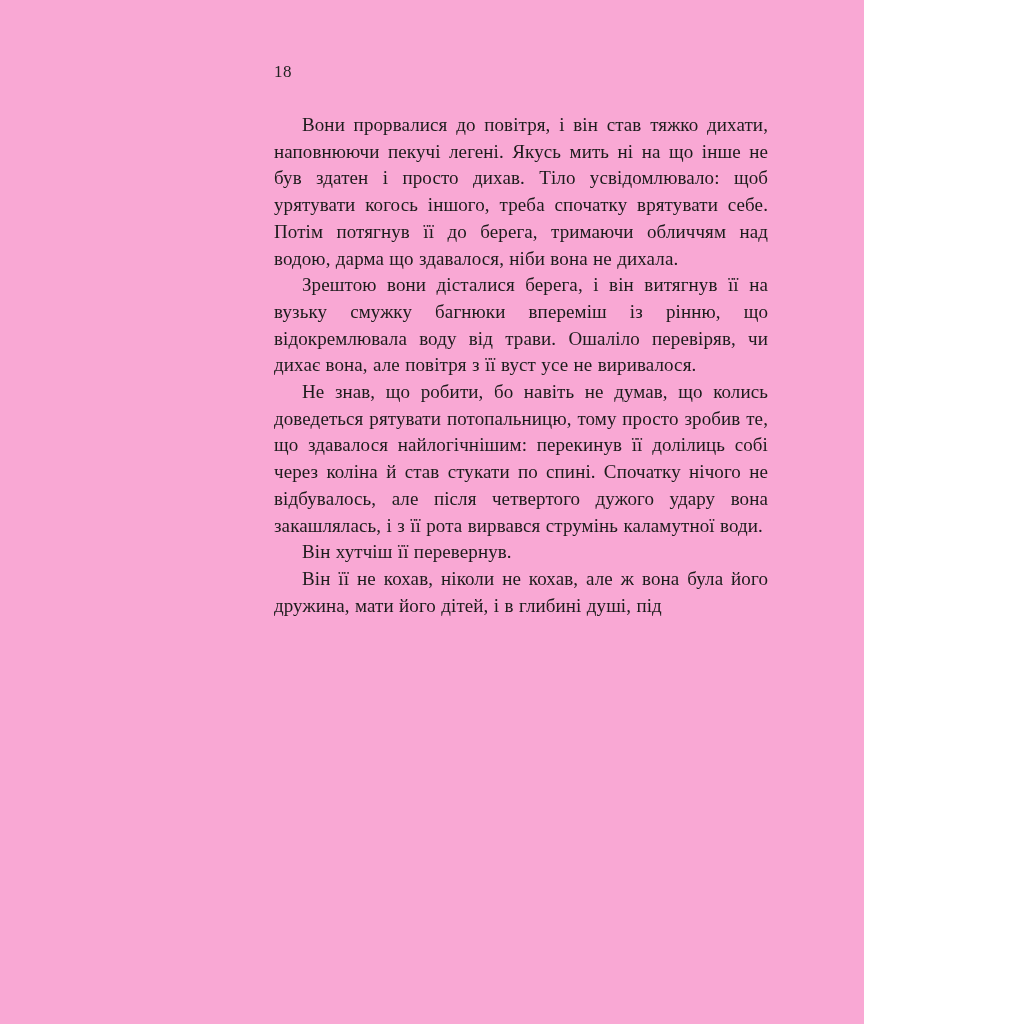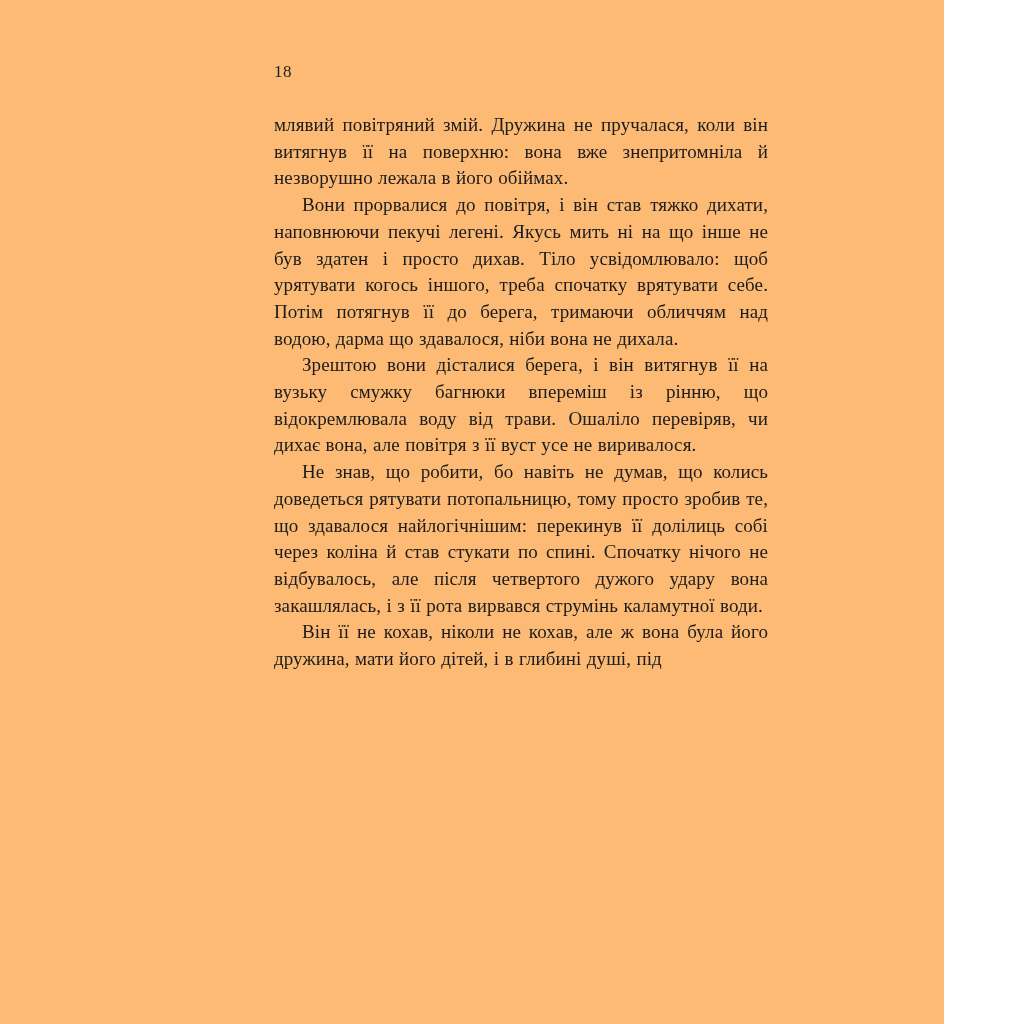--- a/index.html
+++ b/index.html
@@ -9,23 +9,23 @@
   }
   body {
     width: 1024px;
     height: 1024px;
     font-family: "Liberation Serif", "DejaVu Serif", serif;
     color: #1c1c1c;
     overflow: hidden;
   }
   .book-page {
     position: relative;
-    width: 944px;
+    width: 864px;
     height: 1024px;
-    background: #fdba74;
+    background: #f9a8d4;
   }
   .page-number {
     position: absolute;
     left: 274px;
     top: 62px;
     font-size: 17px;
     letter-spacing: 0.5px;
     color: #222222;
   }
   .text-block {
@@ -49,19 +49,19 @@
     text-indent: 0;
   }
 </style>
 </head>
 <body>
 
 <div class="book-page">
   <div class="page-number">18</div>
 
   <div class="text-block">
-    <p class="no-indent">млявий повітряний змій. Дружина не пручалася, коли він витягнув її на поверхню: вона вже знепритомніла й незворушно лежала в його обіймах.</p>
     <p>Вони прорвалися до повітря, і він став тяжко дихати, наповнюючи пекучі легені. Якусь мить ні на що інше не був здатен і просто дихав. Тіло усвідомлювало: щоб урятувати когось іншого, треба спочатку врятувати себе. Потім потягнув її до берега, тримаючи обличчям над водою, дарма що здавалося, ніби вона не дихала.</p>
     <p>Зрештою вони дісталися берега, і він витягнув її на вузьку смужку багнюки впереміш із рінню, що відокремлювала воду від трави. Ошаліло перевіряв, чи дихає вона, але повітря з її вуст усе не виривалося.</p>
     <p>Не знав, що робити, бо навіть не думав, що колись доведеться рятувати потопальницю, тому просто зробив те, що здавалося найлогічнішим: перекинув її долілиць собі через коліна й став стукати по спині. Спочатку нічого не відбувалось, але після четвертого дужого удару вона закашлялась, і з її рота вирвався струмінь каламутної води.</p>
+    <p>Він хутчіш її перевернув.</p>
     <p>Він її не кохав, ніколи не кохав, але ж вона була його дружина, мати його дітей, і в глибині душі, під</p>
   </div>
 </div>
 
 </body></html>

